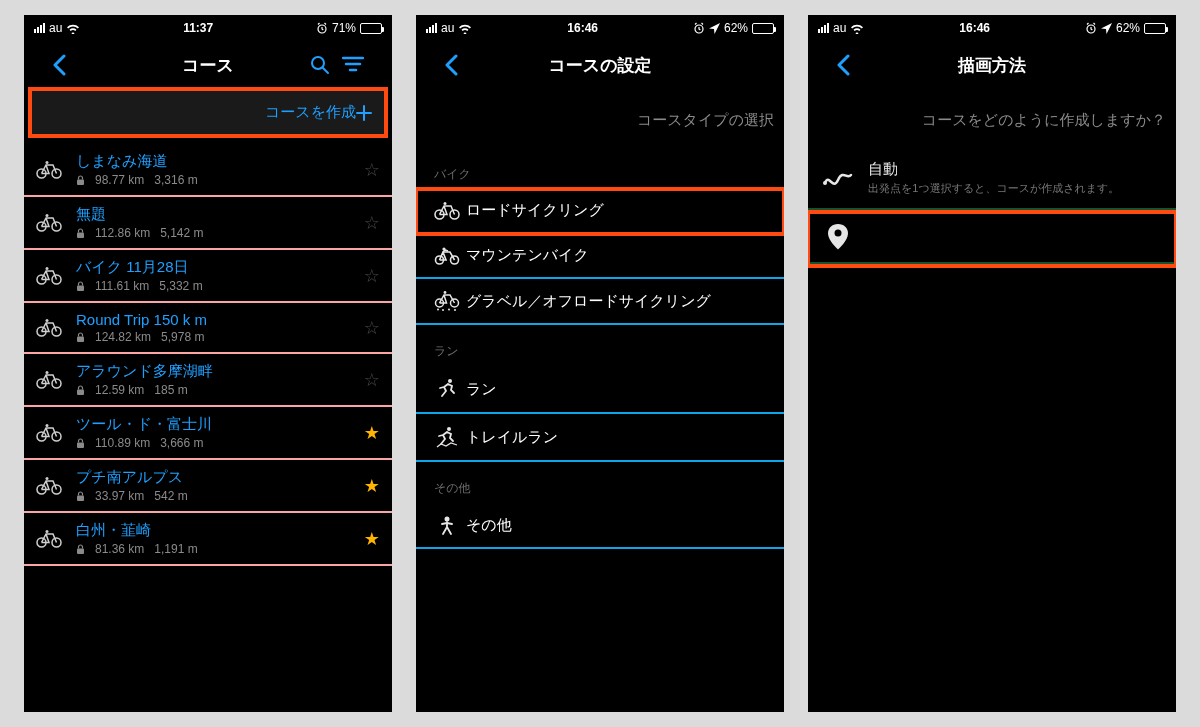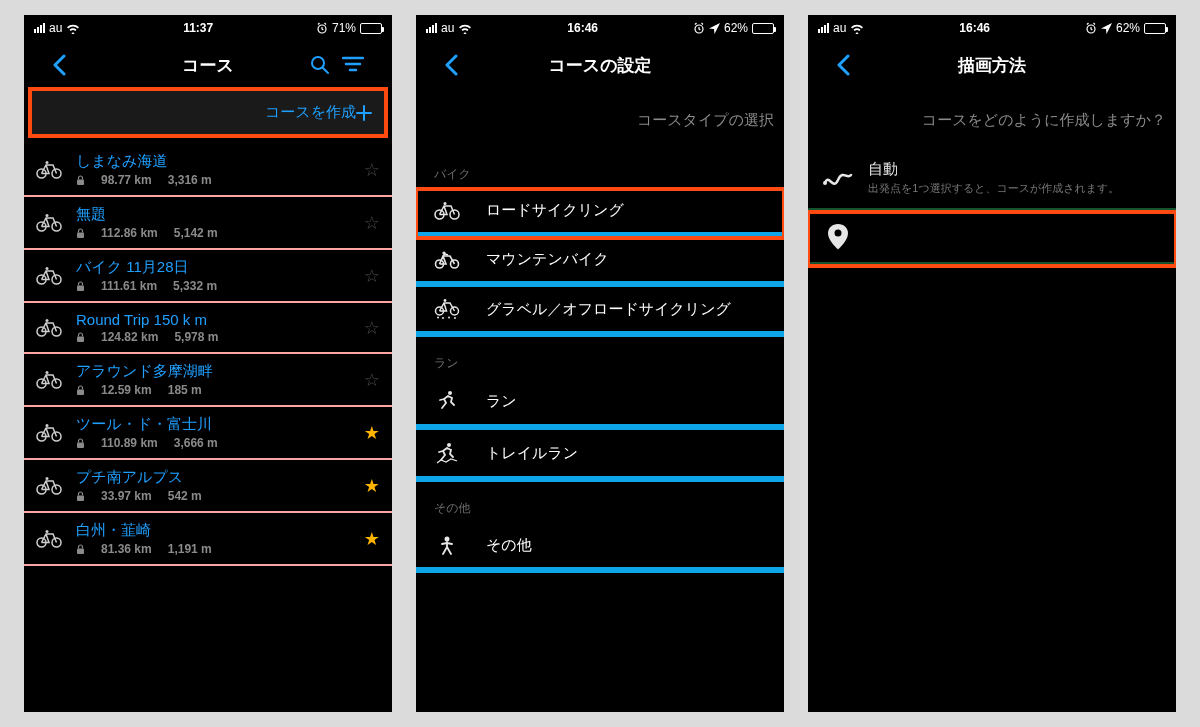--- a/index.html
+++ b/index.html
@@ -74,30 +74,30 @@
   
   .list { flex:1; overflow:hidden; }
   .row {
     display:flex; align-items:center; gap:10px;
     padding:8px 12px 8px 8px;
     border-bottom:2px solid #fca5a5;
   }
   .row .ico { width:34px; display:flex; justify-content:center; color:#cfcfcf; }
   .row .texts { flex:1; }
   .row .title-t { color:#1fa0ff; font-size:15px; margin-bottom:2px;}
-  .row .sub { color:#8a8a8a; font-size:12px; display:flex; gap:16px; align-items:center;font-weight:bold;}
+  .row .sub { color:#8a8a8a; font-size:12px; display:flex; gap:10px; align-items:center;}
   .row .star { color:#4a4a4a; font-size:18px; }
   .row .star.on { color:#ffb400; }
   .lock { display:inline-flex; }
   
   .group-hdr { color:#6d6d6d; font-size:12px; padding:18px 18px 6px 18px; }
   .opt-row {
-    display:flex; align-items:center; gap:26px;
+    display:flex; align-items:center; gap:6px;
     padding:12px 18px;
-    border-bottom:6px solid #0ea5e9;
+    border-bottom:2px solid #0ea5e9;
     font-size:15px;
   }
   .opt-row .ico { width:26px; display:flex; justify-content:center; color:#e6e6e6;}
   .subhead {
     text-align:right; color:#8a8a8a; font-size:15px;
     padding:22px 10px 18px 10px;
   }
   
   .draw-row {
     display:flex; align-items:center; gap:14px;

